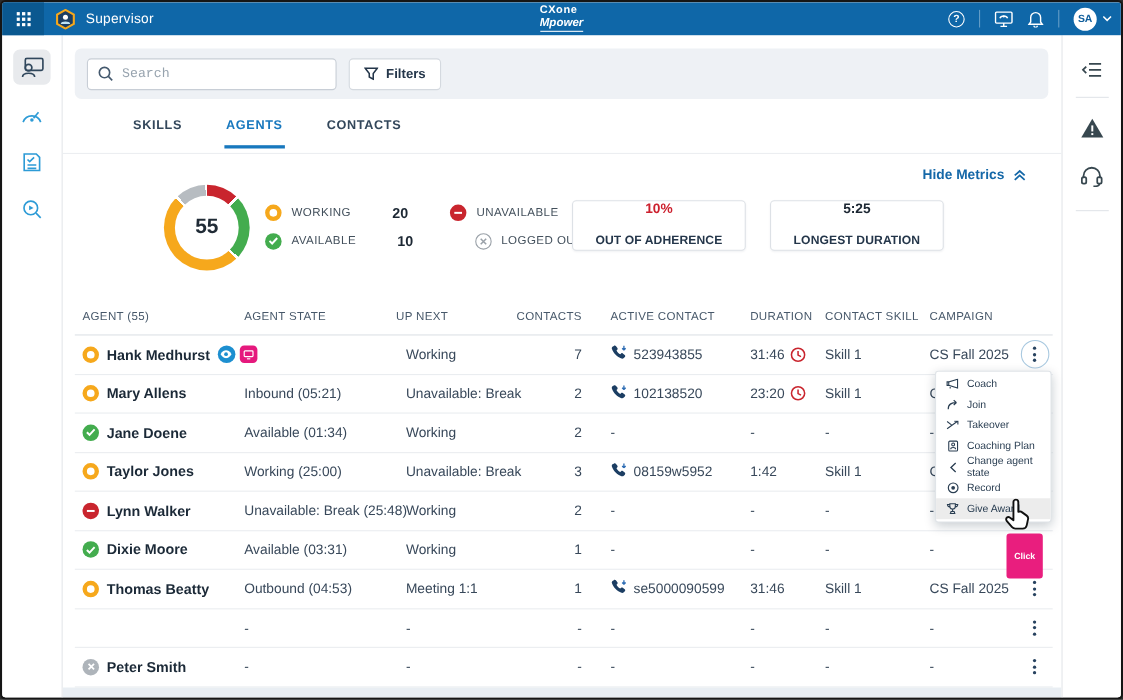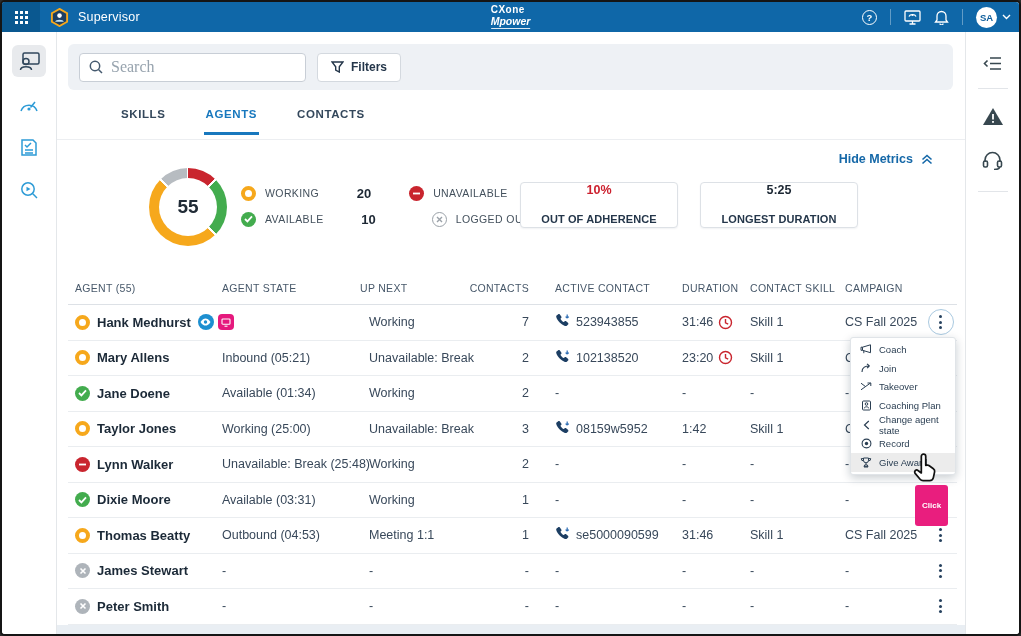--- a/index.html
+++ b/index.html
@@ -27,21 +27,21 @@
   .rightnav { position:absolute; top:30px; bottom:0; right:0; width:54px; background:#fff; border-left:1px solid #e4e7ea; z-index:20; display:flex; flex-direction:column; align-items:center; padding-top:16px; }
   .rnav-btn { width:34px; height:30px; border:none; background:none; display:flex; align-items:center; justify-content:center; color:#37474f; cursor:pointer; }
   .rnav-sep { width:30px; height:1px; background:#e2e5e9; margin:10px 0; }
 
   
   .main { position:absolute; top:30px; left:55px; right:54px; bottom:0; background:#e9eef3; }
   .content { position:absolute; top:0; left:0; right:0; height:593px; background:#fff; }
 
   .band { position:absolute; top:12px; left:11px; right:12px; height:46px; background:#eef1f5; border-radius:6px; display:flex; align-items:center; padding:0 11px; gap:11px; }
   .search { width:227px; height:29px; background:#fff; border:1px solid #c8ced6; border-radius:4px; display:flex; align-items:center; padding:0 9px; gap:8px; color:#44596e; }
-  .search input { border:none; outline:none; font-size:16px; color:#333; width:170px; font-family:Liberation Serif, serif; background:transparent; }
+  .search input { border:none; outline:none; font-size:12px; color:#333; width:170px; font-family:Liberation Mono, monospace; background:transparent; }
   .search input::placeholder { color:#97a3ae; }
   .filters-btn { height:29px; background:#fff; border:1px solid #d4d9df; border-radius:4px; display:flex; align-items:center; gap:7px; padding:0 13px; font-size:12px; font-weight:bold; color:#24364a; cursor:pointer; }
 
   .tabs { position:absolute; top:70px; left:18px; display:flex; gap:36px;margin-left:44px; }
   .tab { background:none; border:none; font-size:11.5px; font-weight:bold; letter-spacing:.6px; color:#33475b; padding:6px 2px 12px; cursor:pointer; border-bottom:3px solid transparent; font-family:"Liberation Sans",sans-serif; }
   .tab.active { color:#1878be; border-bottom-color:#1878be; }
 
   .metrics { position:absolute; top:107px; left:0; right:0; height:133px; border-top:1px solid #eceef1; }
   .hide-metrics { position:absolute; top:12px; right:32px; background:none; border:none; color:#1568a8; font-size:12.5px; font-weight:bold; display:flex; align-items:center; gap:8px; cursor:pointer; font-family:"Liberation Sans",sans-serif; }
   .donut { position:absolute; left:92px; top:28px; width:78px; height:78px; border-radius:50%;
@@ -556,29 +556,20 @@
       <div class="cell c-kebab">
         <button class="kebab">
                 <i></i>
                 <i></i>
                 <i></i>
               </button>
       </div>
     </div>
 
     <div class="trow">
-      <div class="cell c-agent">
-        <span class="sic loggedout">
-                <svg width="8" height="8" viewBox="0 0 8 8" fill="none" stroke="#fff" stroke-width="1.6">
-                  <path d="M1.5 1.5 L6.5 6.5 M6.5 1.5 L1.5 6.5"></path>
-                </svg>
-              </span>
-        <span class="nm">James Stewart</span>
-        <span class="badges" style="display:inline-flex;gap:4px;"></span>
-      </div>
       <div class="cell c-astate">-</div>
       <div class="cell c-upnext">-</div>
       <div class="cell c-contacts">-</div>
       <div class="cell c-active">
 
         <span>-</span>
       </div>
       <div class="cell c-dur">
         <span>-</span>
 

